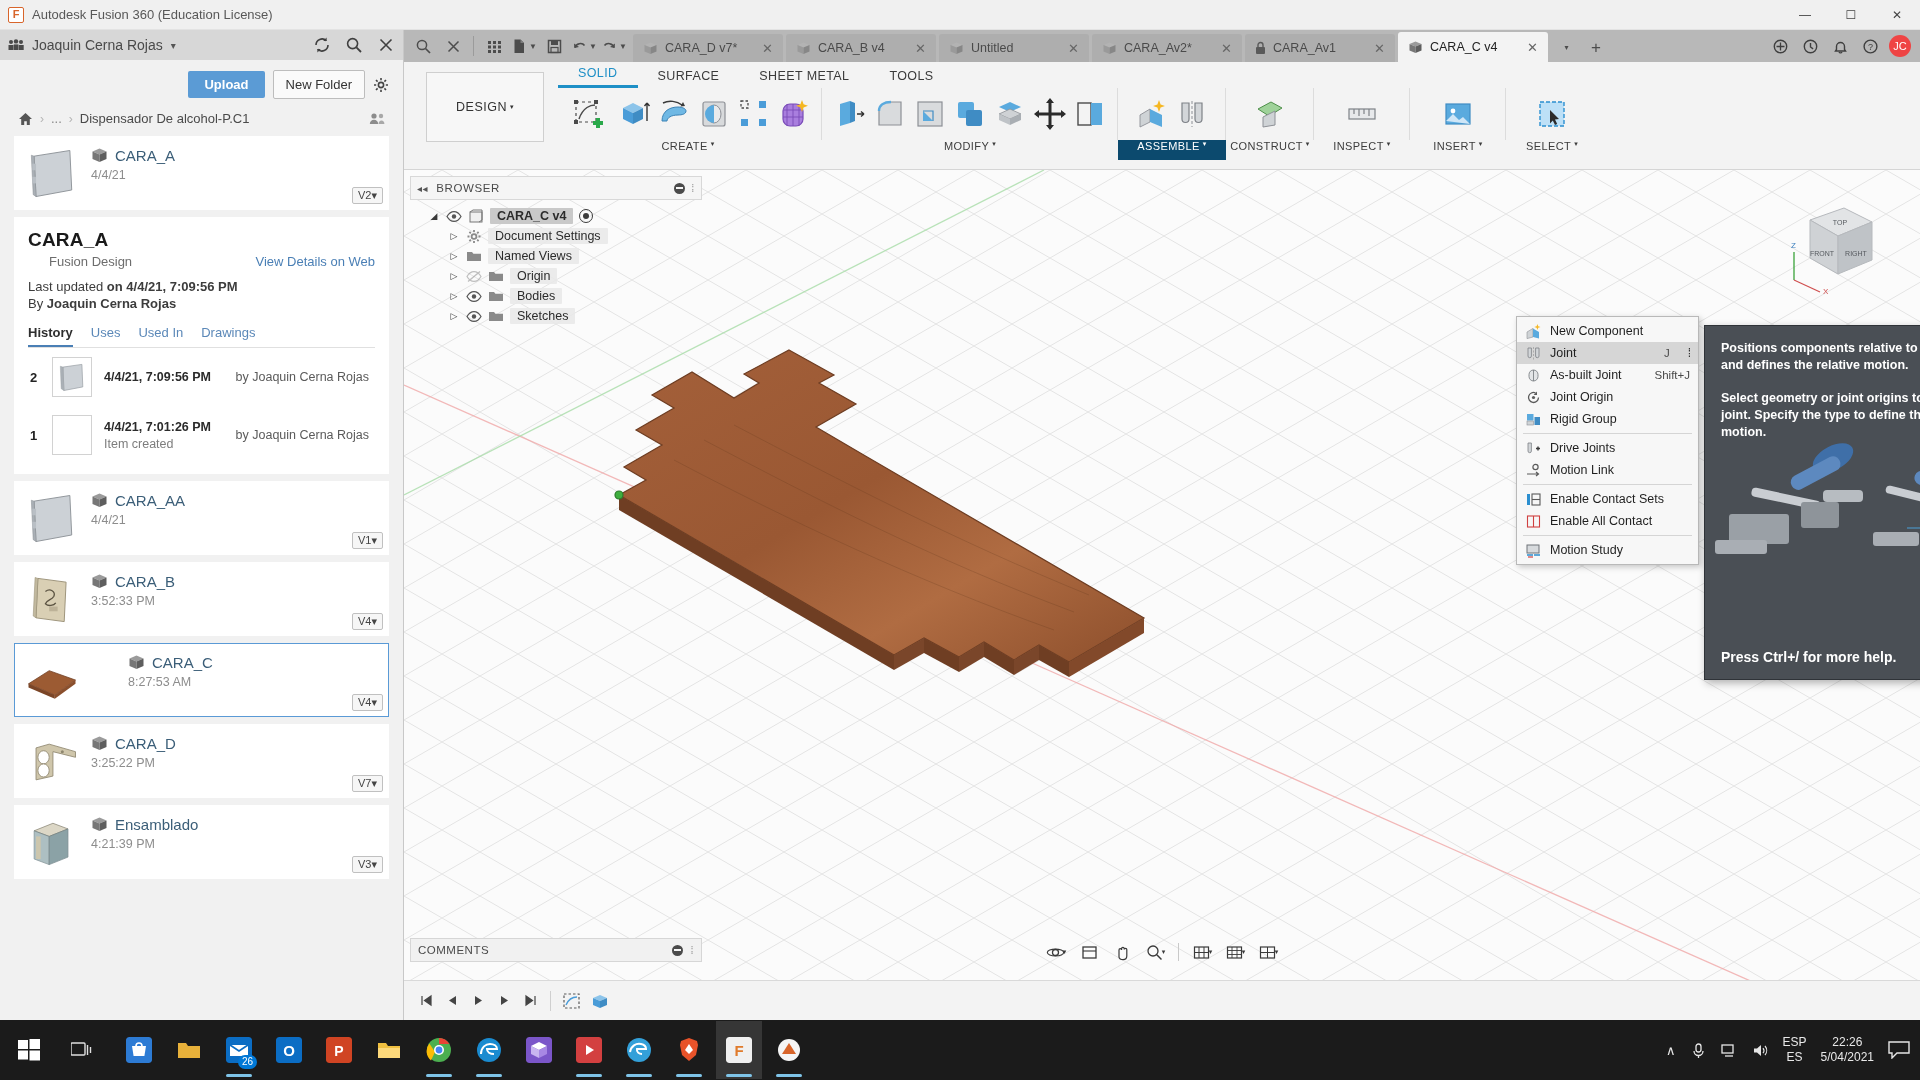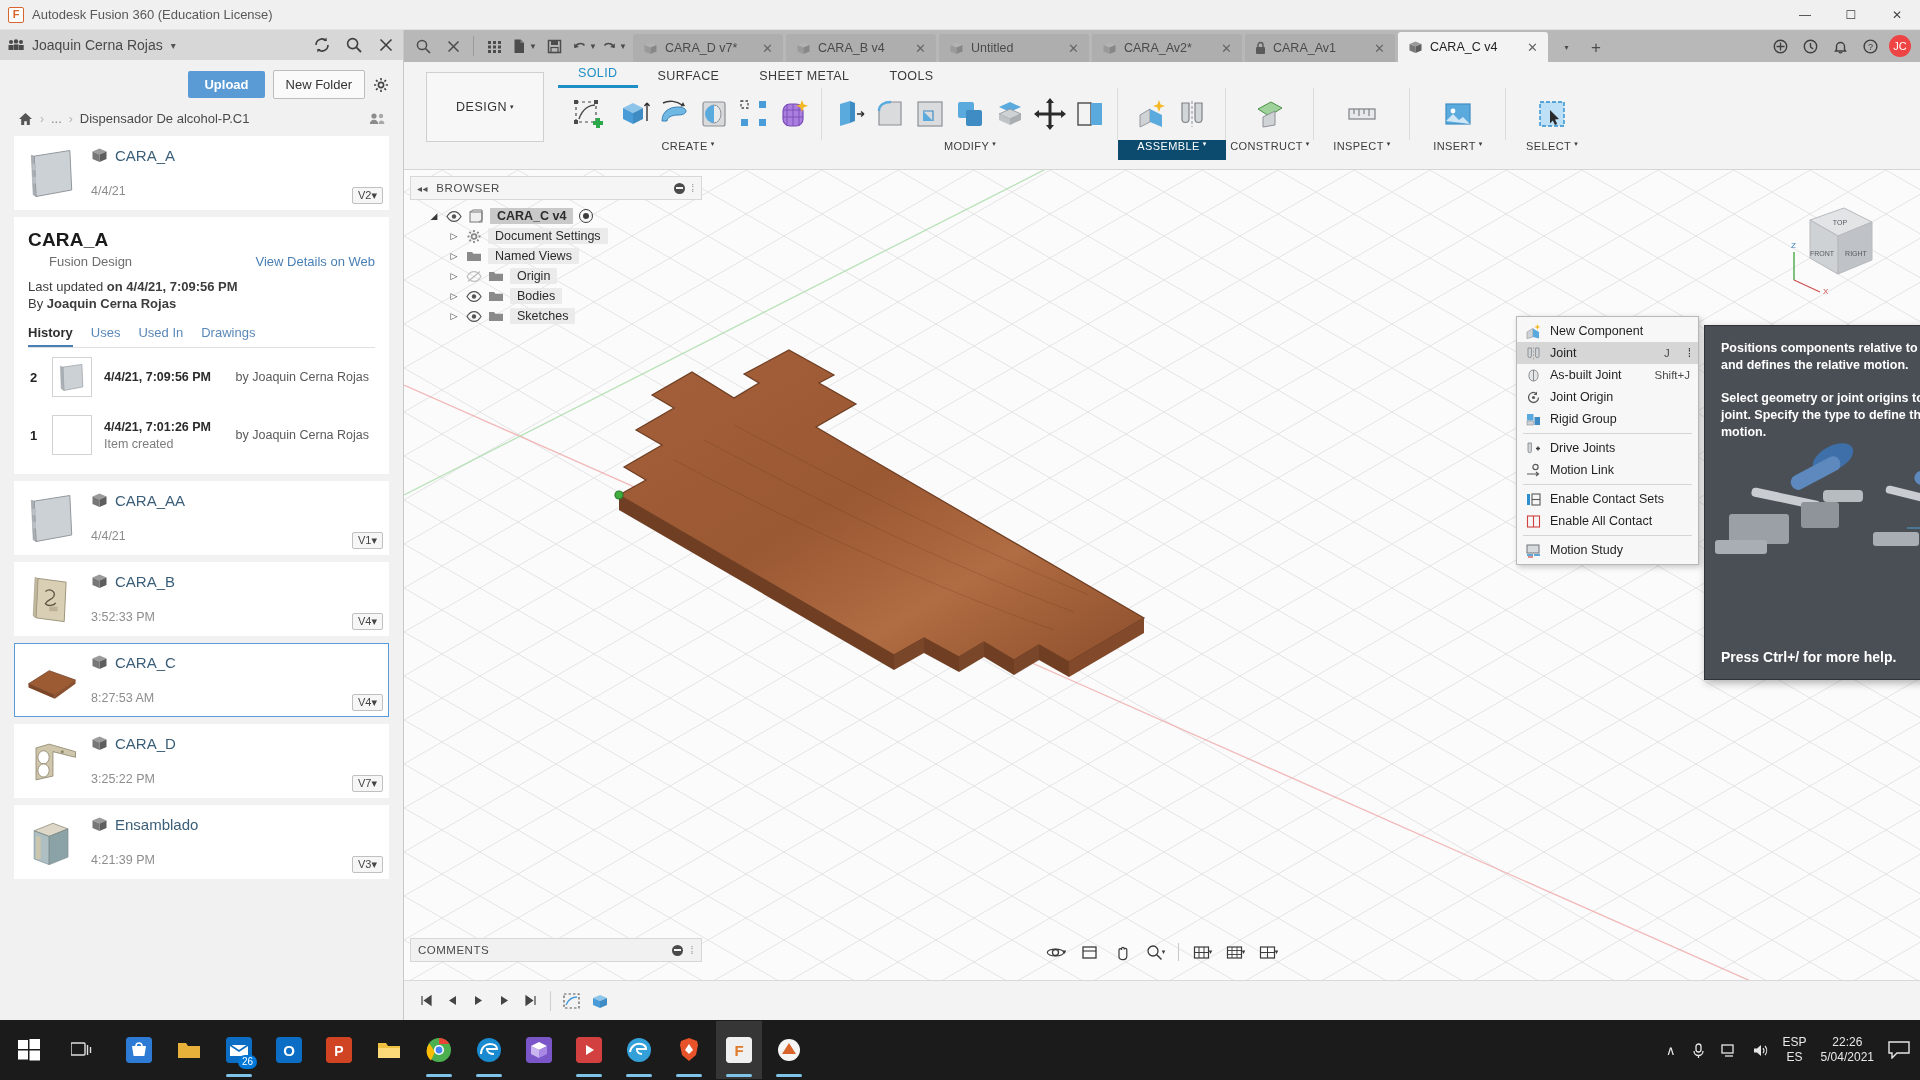--- a/index.html
+++ b/index.html
@@ -77,30 +77,30 @@
   .bc-sep { color: #b5b5b5; font-size: 12px; }
   .bc-dots { color: #8a8a8a; }
   .bc-people { margin-left: auto; width: 18px; height: 13px; display: block; color: #7a7a7a;}
 
   .dp-scroll { flex: 1; overflow: hidden; padding: 0 14px; }
 
   .file-card {
     background: #fff; border: 1px solid transparent; margin-bottom: 7px;
     display: flex; align-items: flex-start; position: relative; height: 74px;
   }
-  .file-card.selected { border: 1px solid #5a9ad6; }
+  .file-card.selected { border: 1px solid #5a9ad6; gap: 37px; }
   .file-thumb {
     width: 66px; height: 66px; margin: 4px 6px 4px 4px;
     display: flex; align-items: center; justify-content: center;
   }
   .file-meta { padding-top: 10px; }
   .file-name-row { display: flex; align-items: center; gap: 7px; }
   .cube-ico { width: 17px; height: 17px; display: block; }
   .file-name { font-size: 15px; color: #3b5e78; }
-  .file-time { font-size: 12.5px; color: #8d8d8d; margin-top: 20px; }
+  .file-time { font-size: 12.5px; color: #8d8d8d; margin-top: 4px; }
   .ver-badge {
     position: absolute; right: 5px; bottom: 5px; font-size: 11px; color: #444;
     border: 1px solid #c0c0c0; background: #f6f6f6; padding: 1px 5px; border-radius: 2px; margin-left: 20px;
   }
 
   
   .detail-card {
     background: #fff; margin-bottom: 7px; padding: 12px 14px 10px 14px;
   }
   .dc-title { font-size: 19px; font-weight: bold; color: #1a1a1a; letter-spacing: .2px;}

